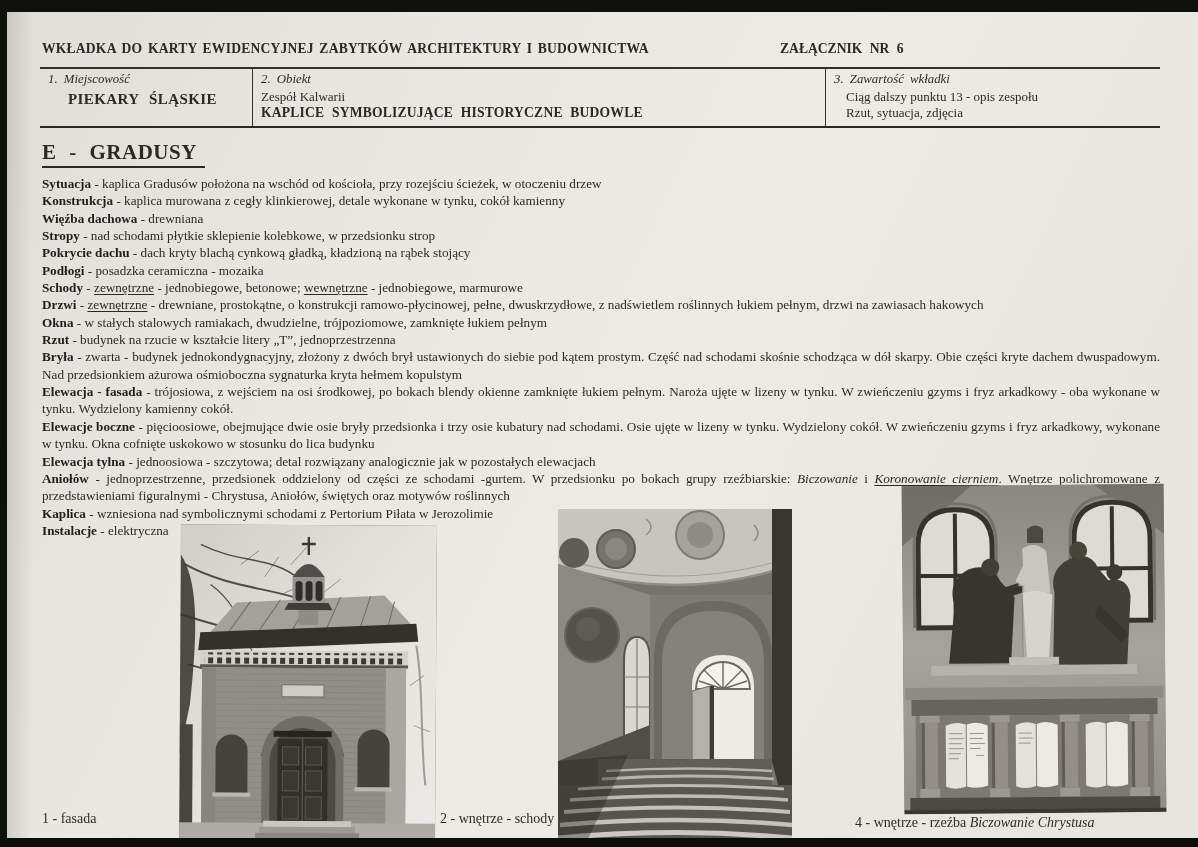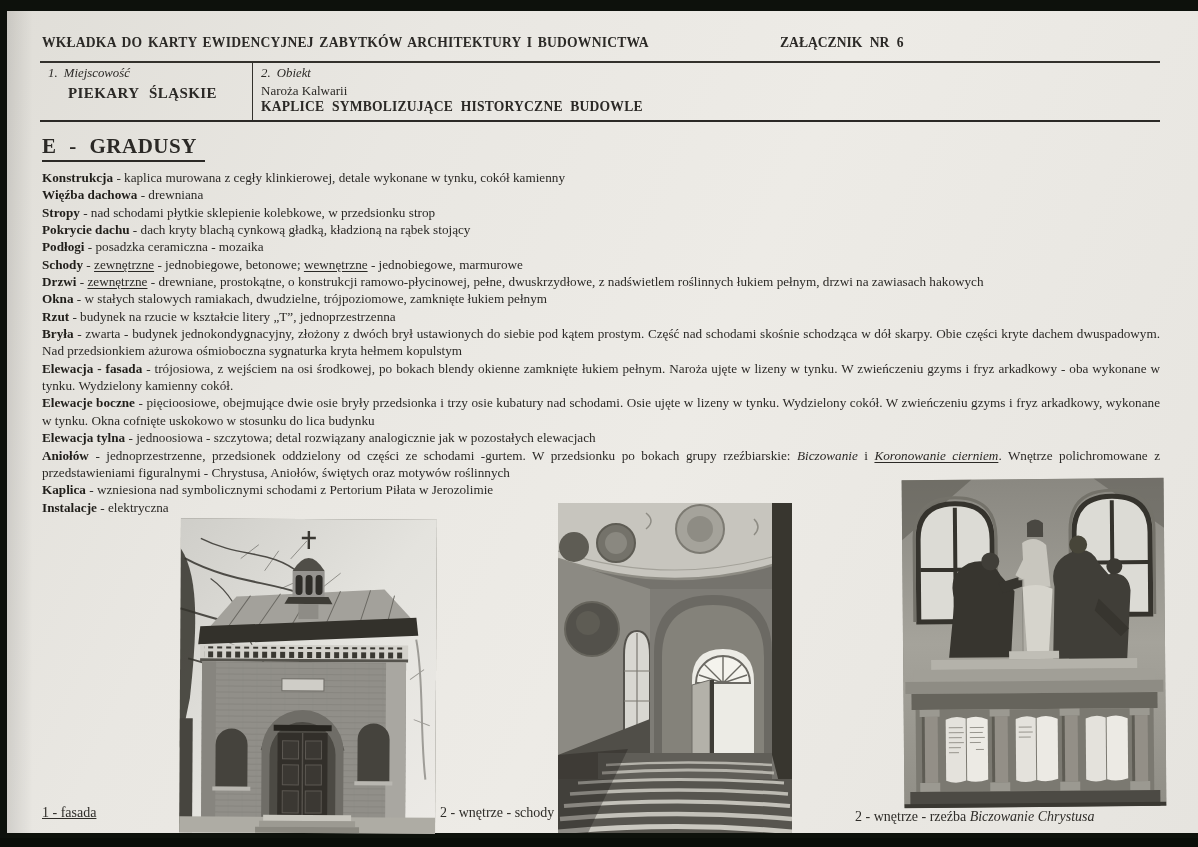--- a/index.html
+++ b/index.html
@@ -1,18 +1,18 @@
 <!DOCTYPE html>
 <html><head>
 <meta charset="utf-8">
 <style>
   html,body{margin:0;padding:0;background:#000;}
   .stage{position:relative;width:1198px;height:847px;background:#0e120c;overflow:hidden;
          font-family:"Liberation Serif",serif;color:#2b2926;}
-  .paper{position:absolute;left:7px;top:6px;width:1191px;height:827px;
+  .paper{position:absolute;left:7px;top:12px;width:1191px;height:827px;
          background:linear-gradient(115deg,#e0ded8 0%,#e9e7e2 28%,#edebe6 55%,#e6e4df 100%);}
   .paper::before{content:"";position:absolute;left:0;top:0;bottom:0;width:26px;
          background:linear-gradient(90deg,rgba(0,0,0,.10),rgba(0,0,0,0));pointer-events:none;}
   
   .hdr-title{position:absolute;left:35px;top:29px;font-weight:bold;font-size:13.6px;
          letter-spacing:.2px;word-spacing:2px;}
   .annex{position:absolute;left:773px;top:29px;font-weight:bold;font-size:13.6px;word-spacing:4px;}
   
   .idtable{position:absolute;left:33px;top:55px;width:1120px;display:flex;
          border-top:2px solid #33312c;border-bottom:2.5px solid #2b2926;min-height:57px;box-sizing:border-box;}
@@ -37,21 +37,21 @@
   .i{font-style:italic;}
   .iu{font-style:italic;text-decoration:underline;text-underline-offset:2px;}
   
   .photo{position:absolute;overflow:hidden;background:#8a8880;z-index:5;}
   .photo svg{display:block;width:100%;height:100%;}
   .photo1{left:173px;top:513px;width:256px;height:314px;transform:rotate(.35deg);}
   .photo2{left:551px;top:497px;width:234px;height:330px;}
   .photo3{left:896px;top:473px;width:262px;height:328px;transform:rotate(-.5deg);}
   
   .caption{position:absolute;font-size:14px;color:#2e2c28;z-index:6;}
-  .cap1{left:35px;top:799px;text-decoration:underline;}
+  .cap1{left:35px;top:799px;}
   .cap2{left:433px;top:799px;}
   .cap3{left:848px;top:803px;}
   
   .strip{position:absolute;background:#0d110c;z-index:10;}
   .strip.top{left:0;top:0;width:1198px;height:11px;}
   .strip.left{left:0;top:0;width:7px;height:847px;}
   .strip.bottom{left:0;top:838px;width:1198px;height:9px;background:#0a0e09;}
 </style>
 </head>
 <body>
@@ -62,28 +62,34 @@
     <div class="hdr-title">WKŁADKA DO KARTY EWIDENCYJNEJ ZABYTKÓW ARCHITEKTURY I BUDOWNICTWA</div>
     <div class="annex">ZAŁĄCZNIK NR 6</div>
 
     <div class="idtable">
       <div class="cell c1">
         <div class="flabel">1. Miejscowość</div>
         <div class="fvalue">PIEKARY ŚLĄSKIE</div>
       </div>
       <div class="cell c2">
         <div class="flabel">2. Obiekt</div>
-        <div class="l1">Naroża Kalwarii</div>
+        <div class="l1">Zespół Kalwarii</div>
         <div class="l2">KAPLICE SYMBOLIZUJĄCE HISTORYCZNE BUDOWLE</div>
       </div>
+      <div class="cell c3">
+        <div class="flabel">3. Zawartość wkładki</div>
+        <div class="l1">Ciąg dalszy punktu 13 - opis zespołu</div>
+        <div class="l2">Rzut, sytuacja, zdjęcia</div>
+      </div>
     </div>
 
     <div class="section-h">E - GRADUSY</div>
 
     <div class="bodytxt">
+      <div class="e"><b>Sytuacja</b><span> - kaplica Gradusów położona na wschód od kościoła, przy rozejściu ścieżek, w otoczeniu drzew</span></div>
       <div class="e"><b>Konstrukcja</b><span> - kaplica murowana z cegły klinkierowej, detale wykonane w tynku, cokół kamienny</span></div>
       <div class="e"><b>Więźba dachowa</b><span> - drewniana</span></div>
       <div class="e"><b>Stropy</b><span> - nad schodami płytkie sklepienie kolebkowe, w przedsionku strop</span></div>
       <div class="e"><b>Pokrycie dachu</b><span> - dach kryty blachą cynkową gładką, kładzioną na rąbek stojący</span></div>
       <div class="e"><b>Podłogi</b><span> - posadzka ceramiczna - mozaika</span></div>
       <div class="e"><b>Schody</b><span> - </span><span class="u">zewnętrzne</span><span> - jednobiegowe, betonowe; </span><span class="u">wewnętrzne</span><span> - jednobiegowe, marmurowe</span></div>
       <div class="e"><b>Drzwi</b><span> - </span><span class="u">zewnętrzne</span><span> - drewniane, prostokątne, o konstrukcji ramowo-płycinowej, pełne, dwuskrzydłowe, z nadświetlem roślinnych łukiem pełnym, drzwi na zawiasach hakowych</span></div>
       <div class="e"><b>Okna</b><span> - w stałych stalowych ramiakach, dwudzielne, trójpoziomowe, zamknięte łukiem pełnym</span></div>
       <div class="e"><b>Rzut</b><span> - budynek na rzucie w kształcie litery „T”, jednoprzestrzenna</span></div>
       <div class="e"><b>Bryła</b><span> - zwarta - budynek jednokondygnacyjny, złożony z dwóch brył ustawionych do siebie pod kątem prostym. Część nad schodami skośnie schodząca w dół skarpy. Obie części kryte dachem dwuspadowym. Nad przedsionkiem ażurowa ośmioboczna sygnaturka kryta hełmem kopulstym</span></div>
@@ -311,20 +317,20 @@
             </g>
           </g>
           <rect x="6" y="312" width="250" height="16" fill="#4c4a44"></rect>
           <rect x="0" y="324" width="262" height="4" fill="#3a3832"></rect>
         </g>
       </svg>
     </div>
 
     <div class="caption cap1">1 - fasada</div>
     <div class="caption cap2">2 - wnętrze - schody</div>
-    <div class="caption cap3"><span>2 - wnętrze - rzeźba </span><span class="i">Biczowanie Chrystusa</span></div>
+    <div class="caption cap3"><span>4 - wnętrze - rzeźba </span><span class="i">Biczowanie Chrystusa</span></div>
 
   </div>
 
   <div class="strip top"></div>
   <div class="strip left"></div>
   <div class="strip bottom"></div>
 </div>
 
 </body></html>

